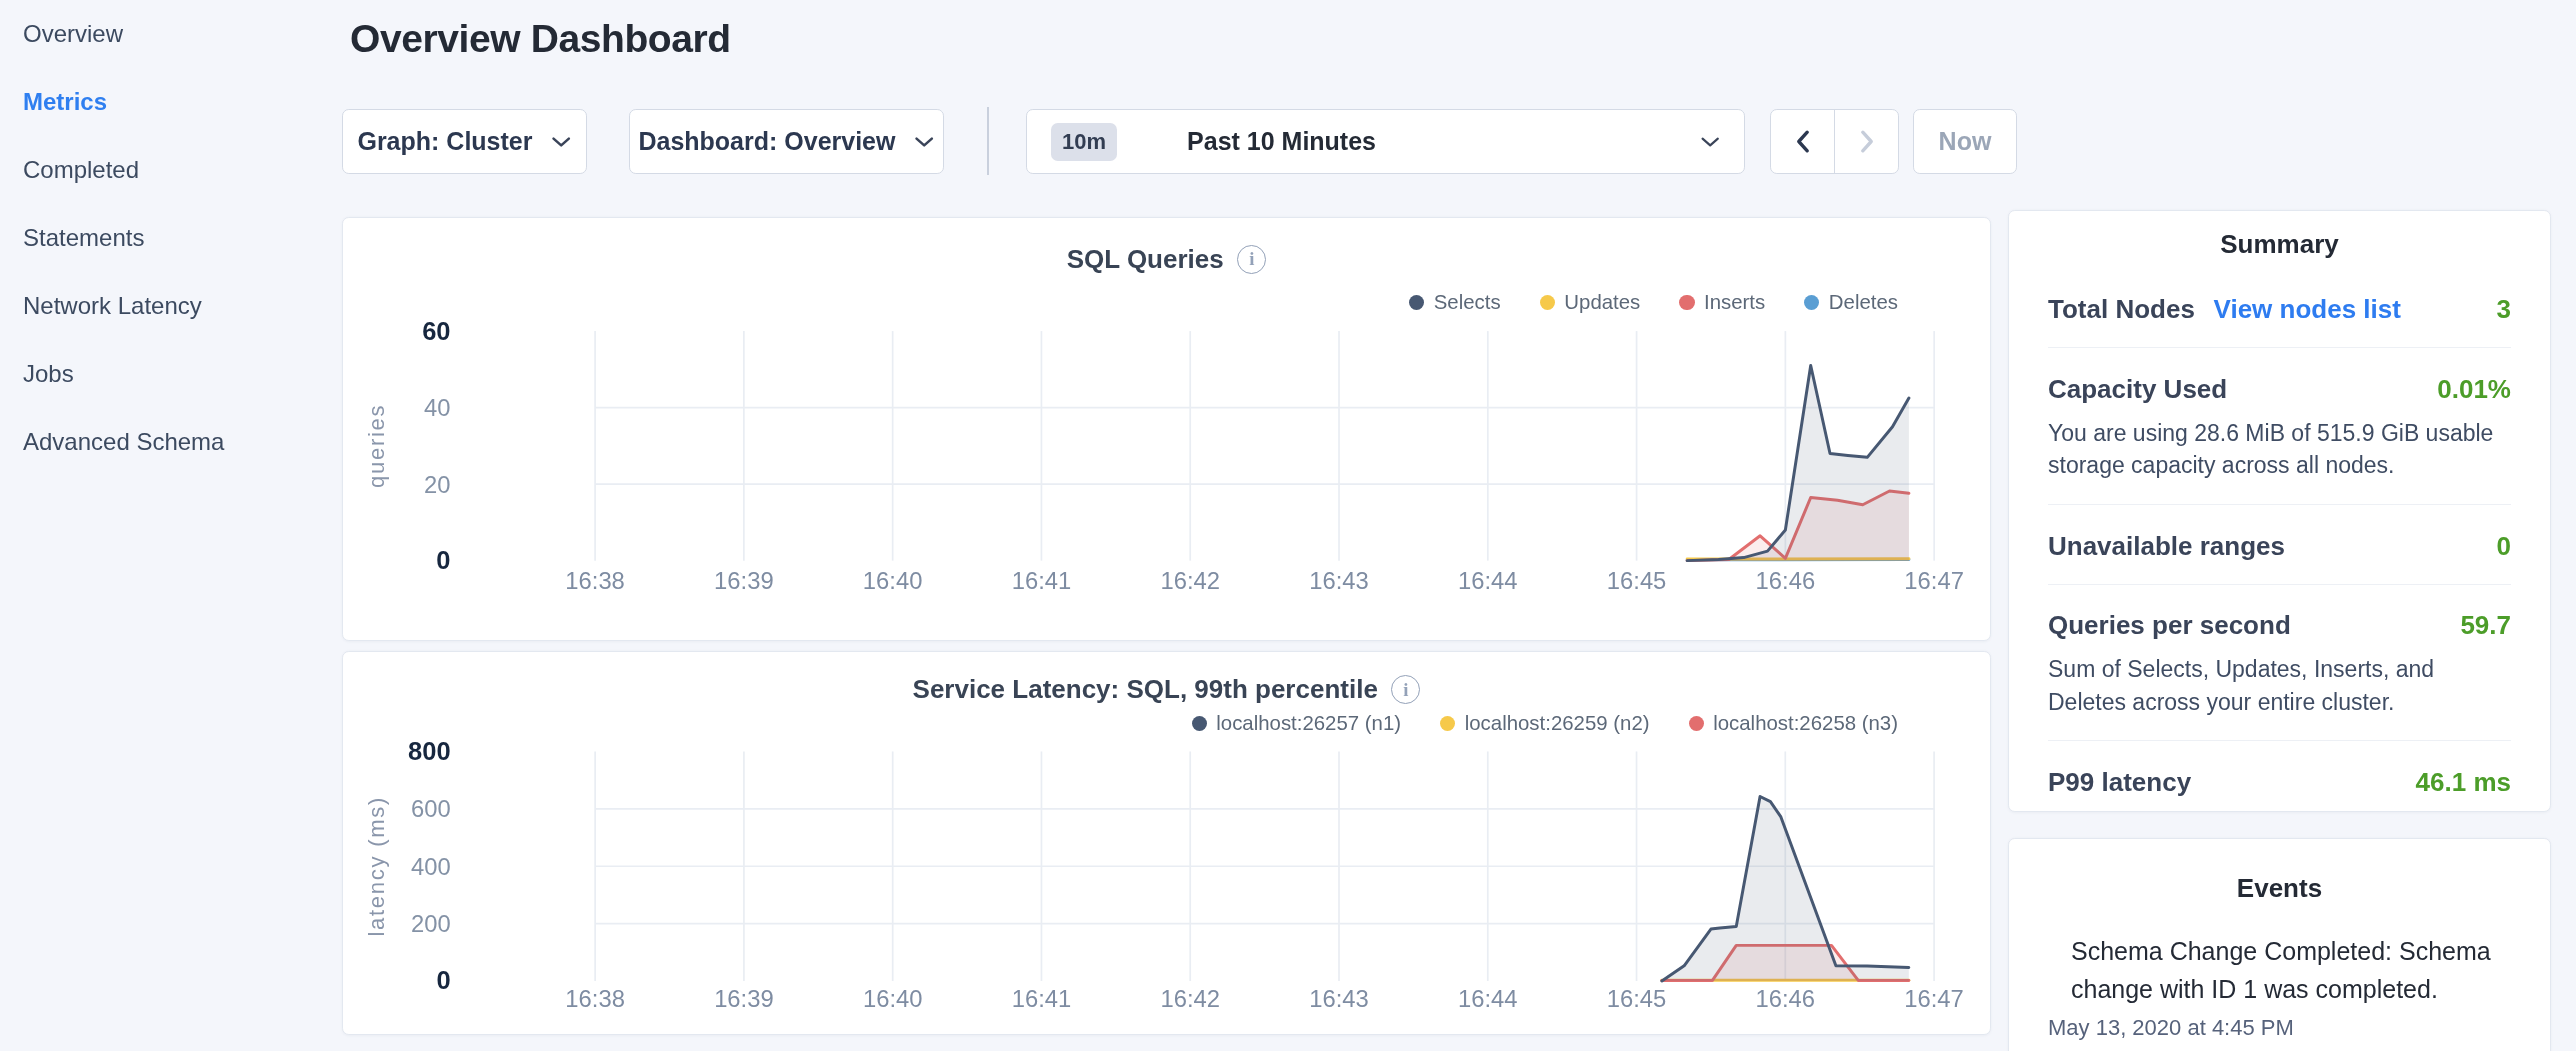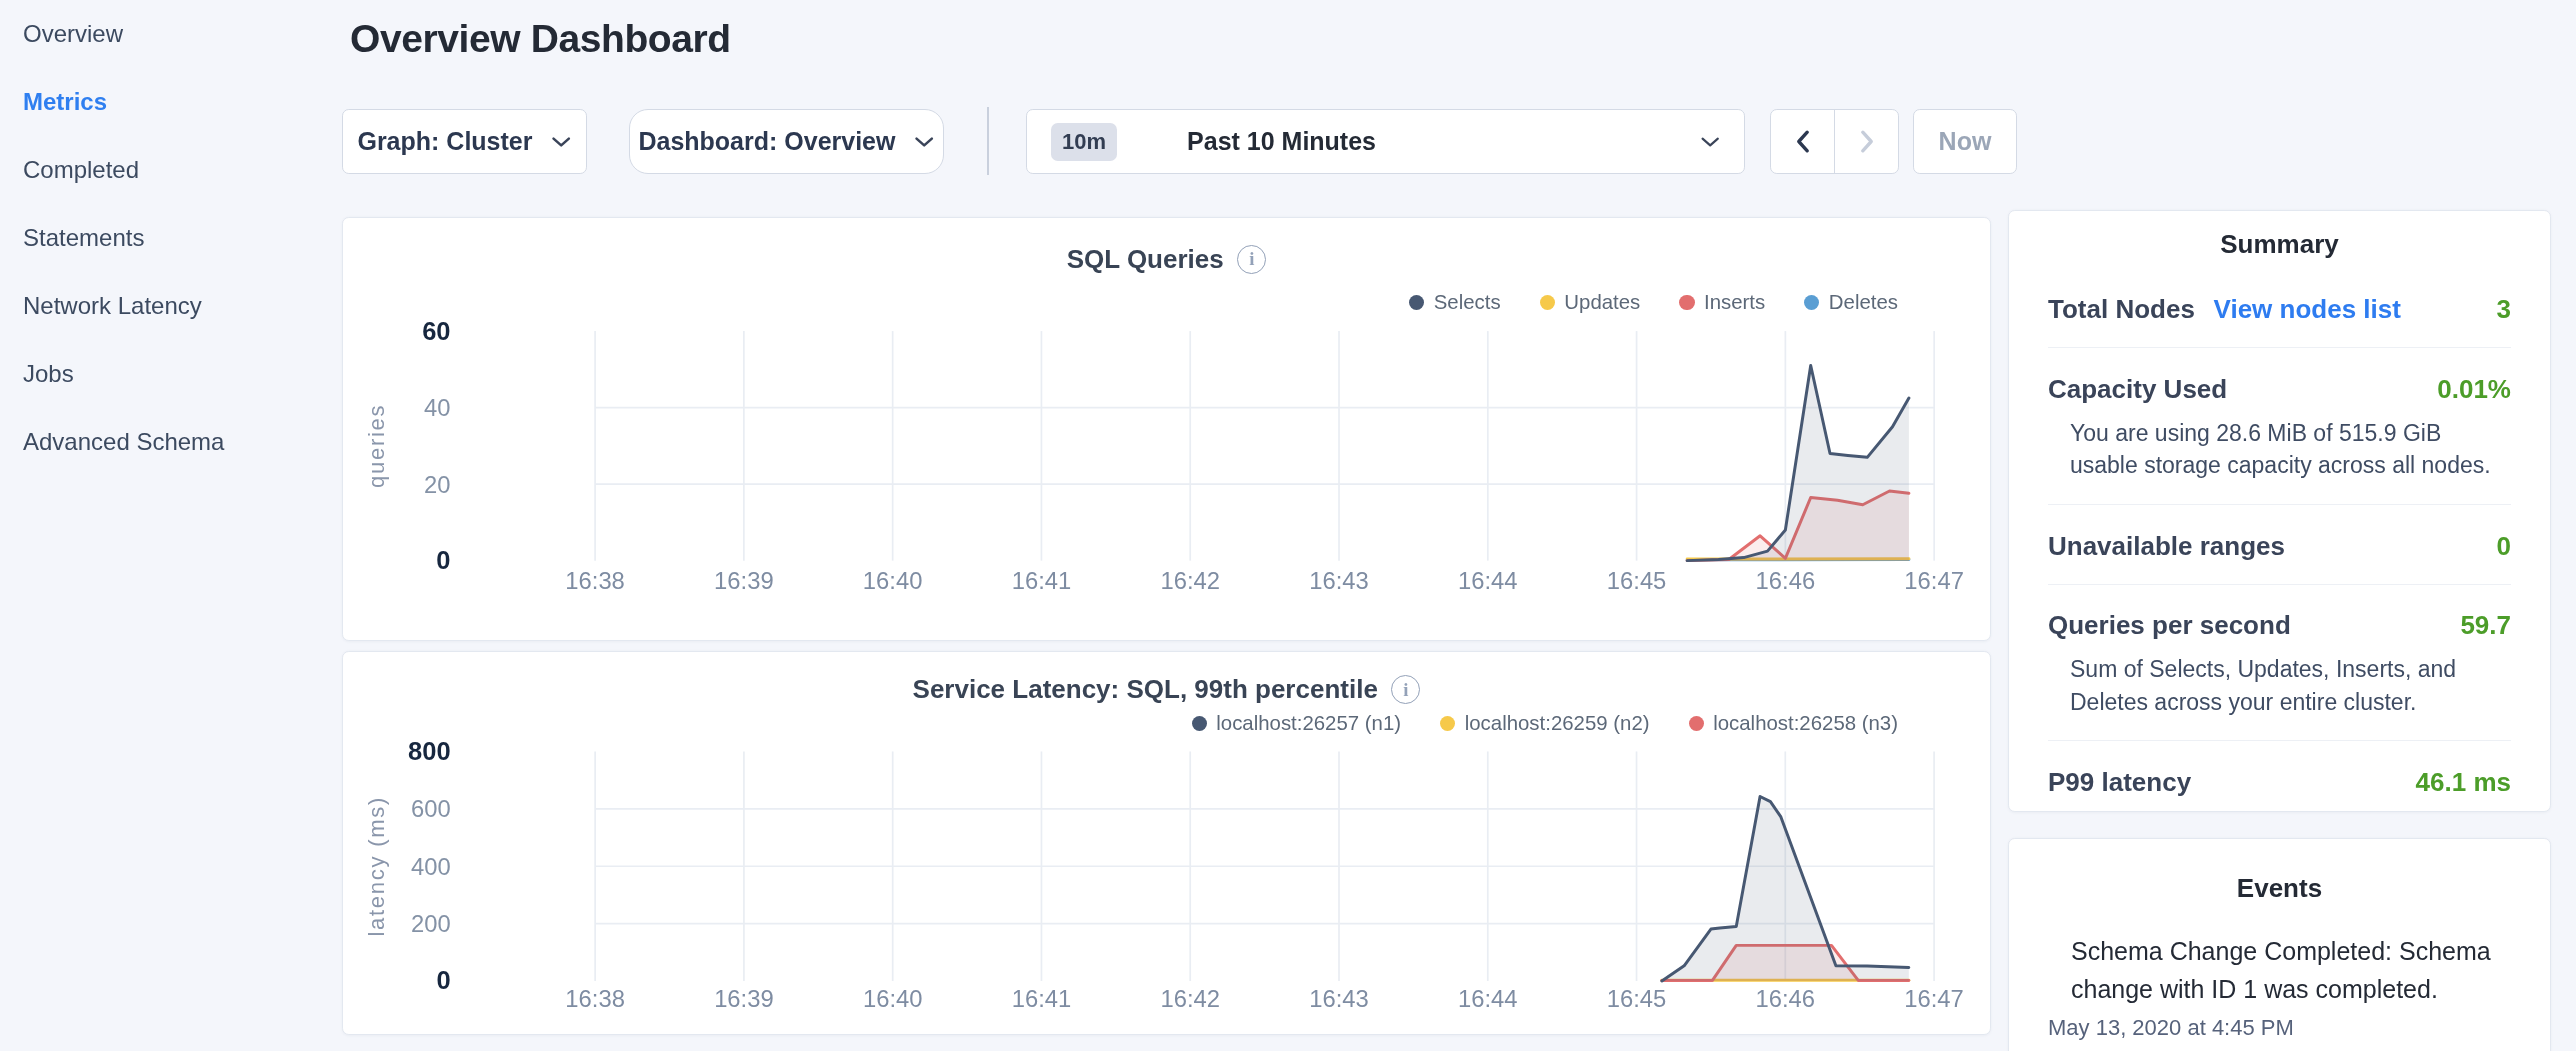--- a/index.html
+++ b/index.html
@@ -16,21 +16,21 @@
   
   .page-title{position:absolute;left:342px;top:8.5px;margin:8px;font-size:39px;
     font-weight:700;color:#242a35;letter-spacing:-0.4px;}
   
   .ctl{position:absolute;top:109px;height:65px;background:#fff;
     border:1.7px solid #d4dae5;border-radius:6.8px;box-sizing:border-box;
     font-family:inherit;cursor:pointer;}
   .dd{display:flex;align-items:center;justify-content:center;gap:18.7px;
     font-size:25px;font-weight:700;color:#2c3850;}
   #dd-graph{left:342px;width:245px;}
-  #dd-dashboard{left:629px;width:315px;border-radius:19px;}
+  #dd-dashboard{left:629px;width:315px;}
   .vdivider{position:absolute;left:987px;top:107px;width:1.7px;height:68px;background:#c9d0dd;}
   .time-dd{left:1026px;width:719px;display:flex;align-items:center;padding:0 24px;gap:22px;}
   .badge{background:#dce0ea;border-radius:6.8px;padding:6px 11px;
     font-size:22px;font-weight:700;color:#323d52;}
   .time-label{font-size:25px;font-weight:700;color:#242a35;margin-left:48px;}
   .time-dd .chev{margin-left:auto;}
   .arrow-group{left:1770px;width:129px;display:flex;padding:0;overflow:hidden;}
   .arrow-group button{flex:1;background:none;border:none;display:flex;
     align-items:center;justify-content:center;cursor:pointer;padding:0;}
   .arrow-group button + button{border-left:1.7px solid #d4dae5;}
@@ -57,21 +57,21 @@
   .legend-dot{width:15.3px;height:15.3px;border-radius:50%;}
   svg.chart{position:absolute;left:0;top:0;}
   
   .panel-heading{text-align:center;font-size:26px;font-weight:700;color:#242a35;margin:10.2px 0 8.5px;}
   .srow{padding:25.5px 0 22px;}
   .srow + .srow{border-top:1.7px solid #edf0f5;}
   .srow-line{display:flex;align-items:baseline;}
   .srow-label{font-size:26px;font-weight:700;color:#3a4459;}
   .srow-link{font-size:26px;font-weight:700;color:#2e7cf0;margin-left:18.7px;cursor:pointer;}
   .srow-value{margin-left:auto;font-size:26px;font-weight:700;color:#4c9d29;white-space:nowrap;}
-  .srow-desc{margin-top:12px;font-size:23px;color:#3f4c63;line-height:1.42;margin-left:22px;}
+  .srow-desc{margin-top:12px;font-size:23px;color:#3f4c63;line-height:1.42;}
   .event-text{font-size:25px;color:#242a35;line-height:1.5;margin-top:29px;margin-left:23px;}
   .event-time{font-size:22px;color:#56627b;margin-top:6.8px;}
 </style>
 </head>
 <body>
 
 <div class="sidebar">
   <nav id="sidebar-items">
       <div class="side-item">Overview</div>
       <div class="side-item active">Metrics</div>

